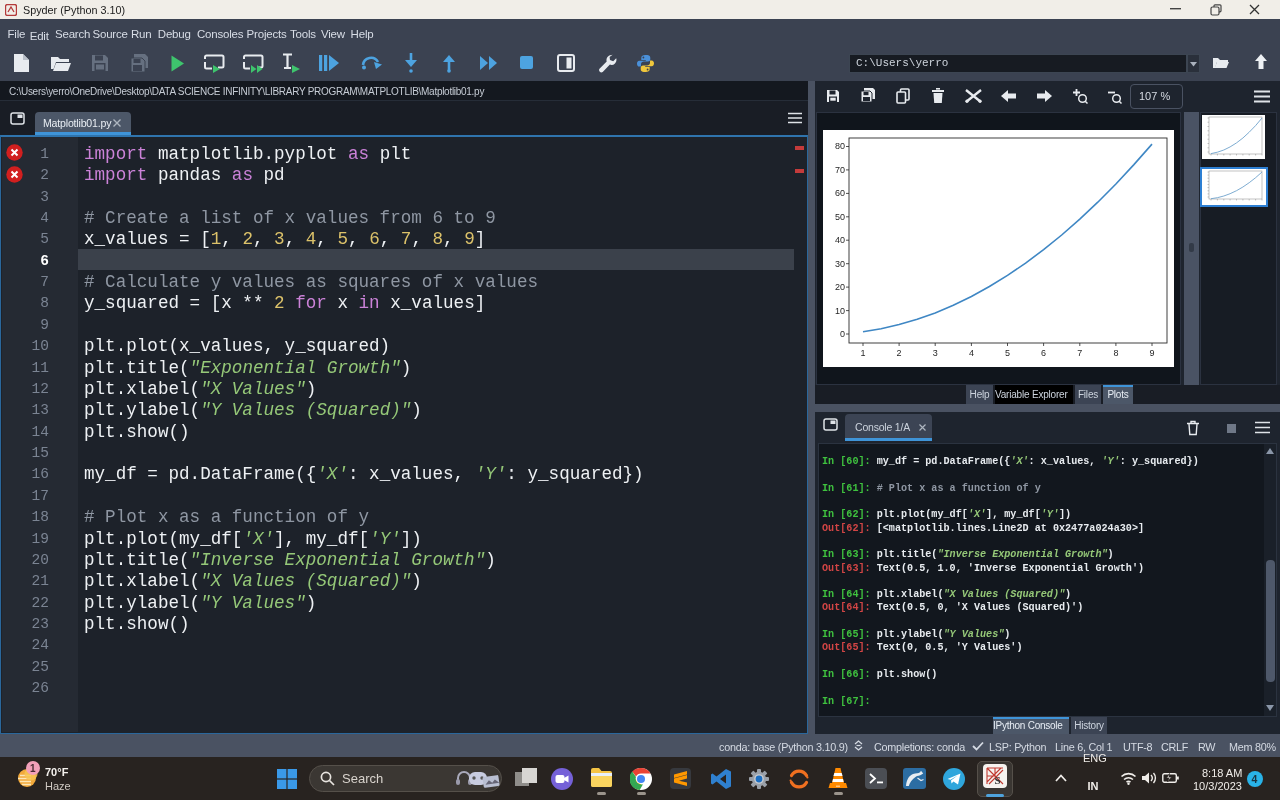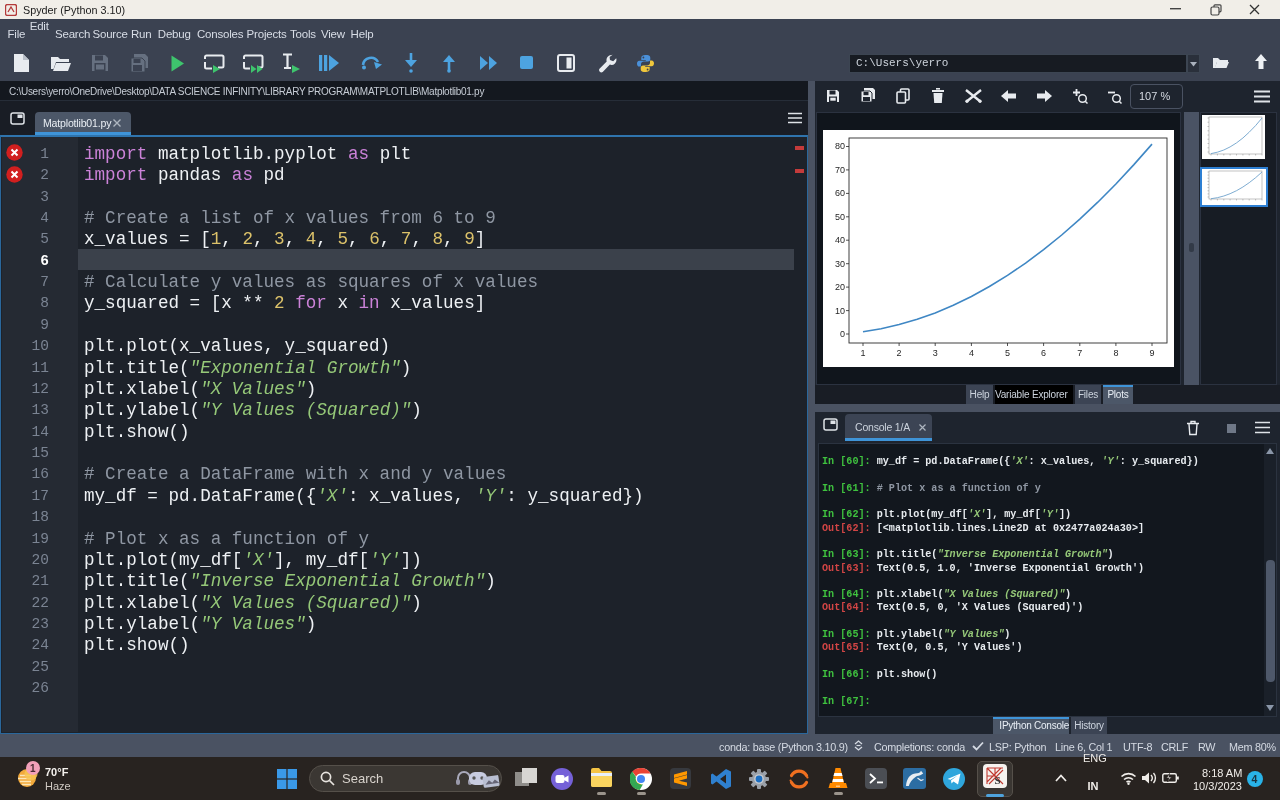--- a/index.html
+++ b/index.html
@@ -21,21 +21,21 @@
       <rect x="1" y="3" width="8" height="8" rx="1.5" fill="none" stroke="#444" stroke-width="1.2"></rect>
       <path d="M4 3 V1.8 a1 1 0 0 1 1-1 h5 a1 1 0 0 1 1 1 v5 a1 1 0 0 1-1 1 H9" fill="none" stroke="#444" stroke-width="1.2"></path>
     </svg>
   <svg class="abs" style="left:1249px;top:4px" width="11" height="11" viewBox="0 0 11 11">
       <path d="M1 1 L10 10 M10 1 L1 10" stroke="#333" stroke-width="1.3"></path>
     </svg>
 </div>
 <div class="abs" style="left:0;top:19px;width:1280px;height:62px;background:#3b4251"></div>
 
 <span class="abs" style="left:7.5px;top:28px;font-size:11.5px;letter-spacing:-0.2px;color:#d8dde6">File</span>
-<span class="abs" style="left:29.7px;top:20px;font-size:11.5px;letter-spacing:-0.2px;color:#d8dde6">Edit</span>
+<span class="abs" style="left:29.7px;top:30px;font-size:11.5px;letter-spacing:-0.2px;color:#d8dde6">Edit</span>
 <span class="abs" style="left:55px;top:28px;font-size:11.5px;letter-spacing:-0.2px;color:#d8dde6">Search</span>
 <span class="abs" style="left:92.5px;top:28px;font-size:11.5px;letter-spacing:-0.2px;color:#d8dde6">Source</span>
 <span class="abs" style="left:131px;top:28px;font-size:11.5px;letter-spacing:-0.2px;color:#d8dde6">Run</span>
 <span class="abs" style="left:157.8px;top:28px;font-size:11.5px;letter-spacing:-0.2px;color:#d8dde6">Debug</span>
 <span class="abs" style="left:197px;top:28px;font-size:11.5px;letter-spacing:-0.2px;color:#d8dde6">Consoles</span>
 <span class="abs" style="left:246.6px;top:28px;font-size:11.5px;letter-spacing:-0.2px;color:#d8dde6">Projects</span>
 <span class="abs" style="left:290px;top:28px;font-size:11.5px;letter-spacing:-0.2px;color:#d8dde6">Tools</span>
 <span class="abs" style="left:321px;top:28px;font-size:11.5px;letter-spacing:-0.2px;color:#d8dde6">View</span>
 <span class="abs" style="left:350.6px;top:28px;font-size:11.5px;letter-spacing:-0.2px;color:#d8dde6">Help</span>
 
@@ -185,21 +185,20 @@
  
 <span style="color:#8f97a3"># Calculate y values as squares of x values</span>
 y_squared = [x ** <span style="color:#dcc26a">2</span> <span style="color:#cb82d8">for</span> x <span style="color:#cb82d8">in</span> x_values]
  
 plt.plot(x_values, y_squared)
 plt.title(<span style="color:#95c878;font-style:italic">"Exponential Growth"</span>)
 plt.xlabel(<span style="color:#95c878;font-style:italic">"X Values"</span>)
 plt.ylabel(<span style="color:#95c878;font-style:italic">"Y Values (Squared)"</span>)
 plt.show()
  
-<span style="color:#8f97a3"># Create a DataFrame with x and y values</span>
 my_df = pd.DataFrame({<span style="color:#95c878;font-style:italic">'X'</span>: x_values, <span style="color:#95c878;font-style:italic">'Y'</span>: y_squared})
  
 <span style="color:#8f97a3"># Plot x as a function of y</span>
 plt.plot(my_df[<span style="color:#95c878;font-style:italic">'X'</span>], my_df[<span style="color:#95c878;font-style:italic">'Y'</span>])
 plt.title(<span style="color:#95c878;font-style:italic">"Inverse Exponential Growth"</span>)
 plt.xlabel(<span style="color:#95c878;font-style:italic">"X Values (Squared)"</span>)
 plt.ylabel(<span style="color:#95c878;font-style:italic">"Y Values"</span>)
 plt.show()
  </pre>
 
@@ -413,21 +412,21 @@
 
 <div class="abs" style="left:1264px;top:444px;width:12px;height:272px;background:#1a2029"></div>
 <svg class="abs" style="left:1266px;top:448px" width="8" height="6">
     <path d="M4 0 L8 6 L0 6 Z" fill="#8a96a8"></path>
   </svg>
 <svg class="abs" style="left:1266px;top:705px" width="8" height="6">
     <path d="M4 6 L8 0 L0 0 Z" fill="#8a96a8"></path>
   </svg>
 <div class="abs" style="left:1265.5px;top:560px;width:9px;height:122px;background:#4e586a;border-radius:4px"></div>
 
-<div class="abs" style="left:993px;top:717px;width:76px;height:17px;background:#4c5768;border-top:2.5px solid #3f94d8;text-align:right;font-size:10px;letter-spacing:-0.25px;color:#e8eef5;line-height:14px">IPython Console</div>
+<div class="abs" style="left:993px;top:717px;width:76px;height:17px;background:#4c5768;border-top:2.5px solid #3f94d8;text-align:left;font-size:10px;letter-spacing:-0.25px;color:#e8eef5;line-height:14px">IPython Console</div>
 <div class="abs" style="left:1071px;top:717px;width:36px;height:17px;background:#3c4454;text-align:center;font-size:10px;letter-spacing:-0.2px;color:#ccd3dd;line-height:17px">History</div>
 
 <div class="abs" style="left:0;top:734px;width:1280px;height:23px;background:#4a5262"></div>
 <span class="abs" style="left:719px;top:741px;font-size:10.8px;letter-spacing:-0.25px;color:#d5dae3">conda: base (Python 3.10.9)</span>
 <svg class="abs" style="left:853px;top:740px" width="11" height="11" viewBox="0 0 11 11">
     <path d="M2 4 L5.5 1 L9 4 M2 7 L5.5 10 L9 7" fill="none" stroke="#d5dae3" stroke-width="1.3"></path>
     <path d="M3.5 5.5 L7.5 5.5" stroke="#d5dae3" stroke-width="1.2"></path>
   </svg>
 <span class="abs" style="left:874px;top:741px;font-size:10.8px;letter-spacing:-0.25px;color:#d5dae3">Completions: conda</span>
 <svg class="abs" style="left:972px;top:741px" width="12" height="10">

